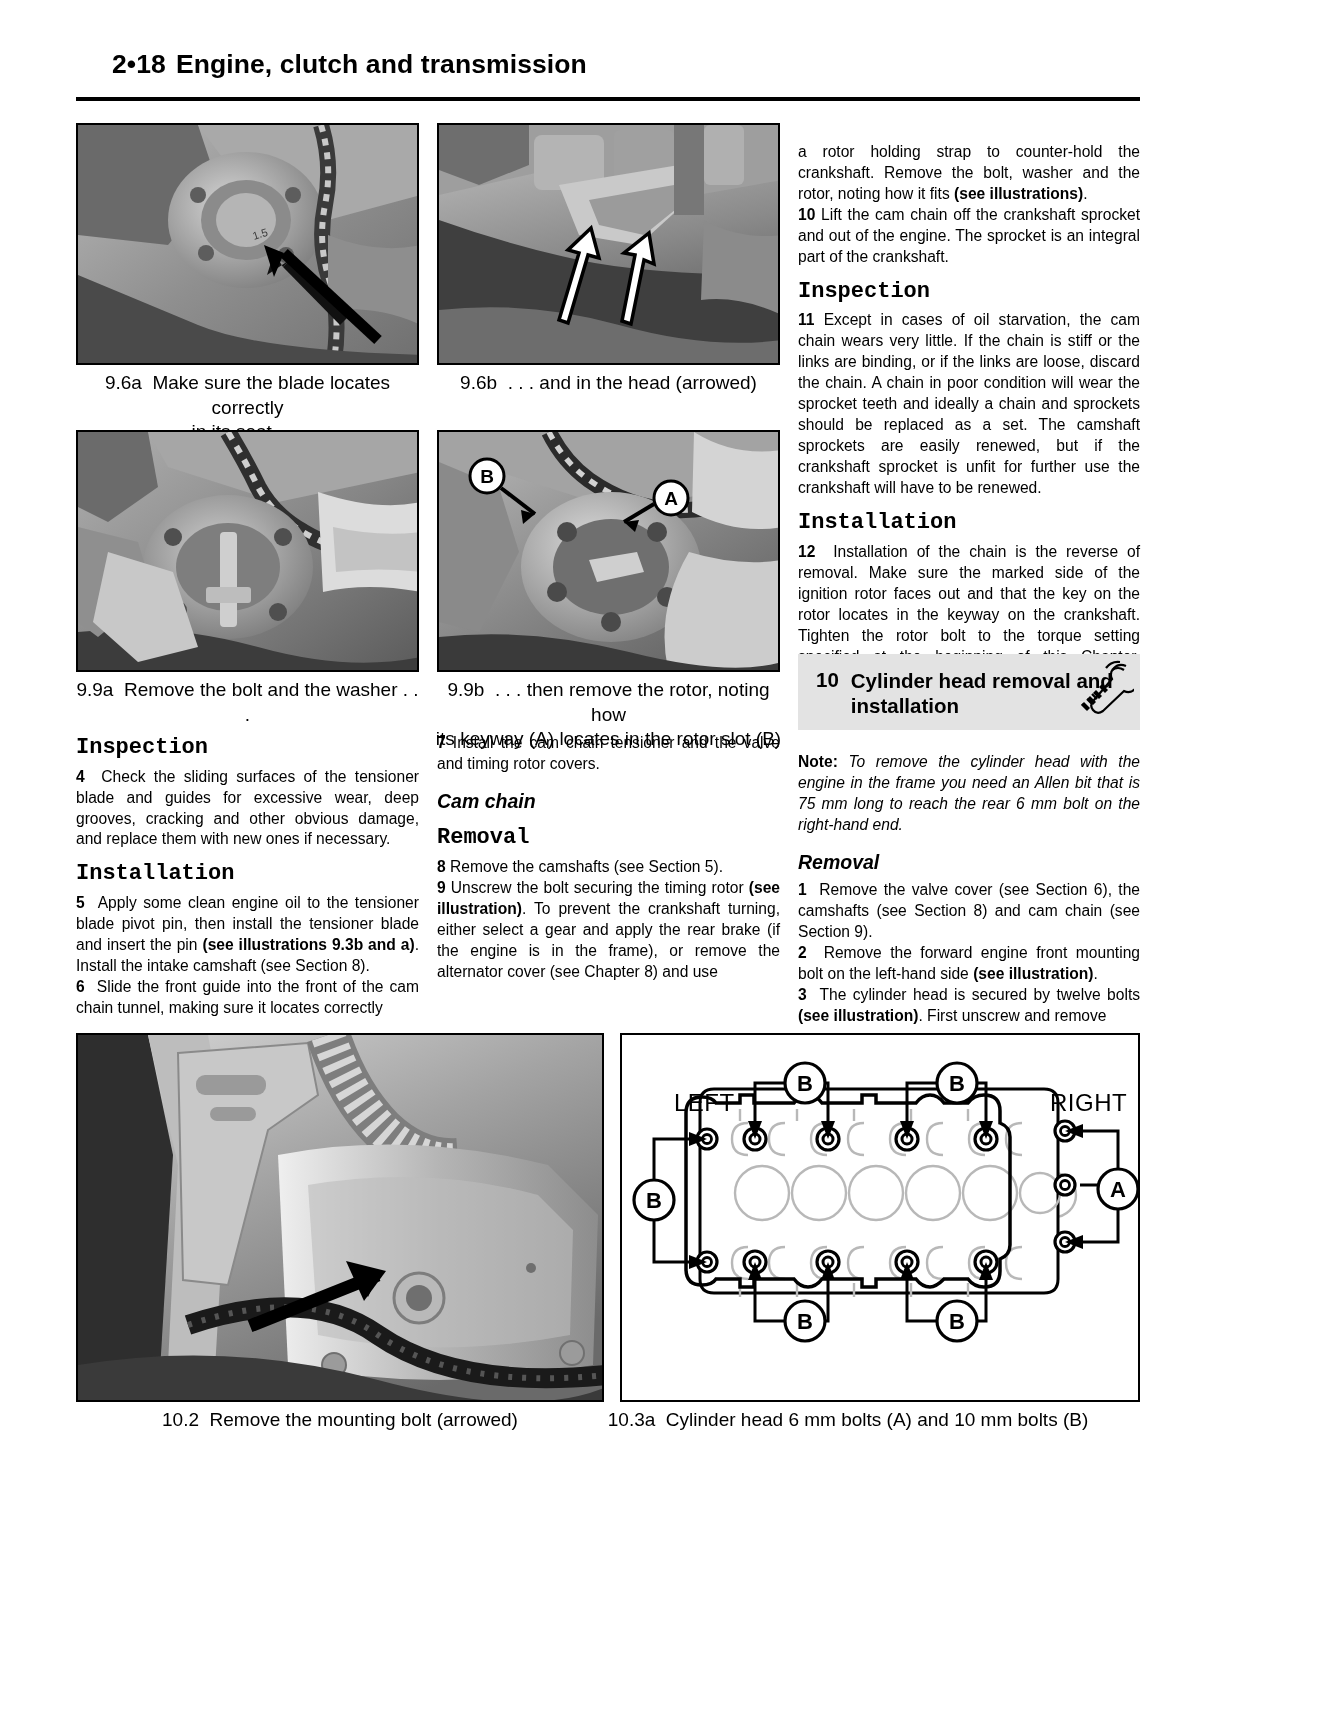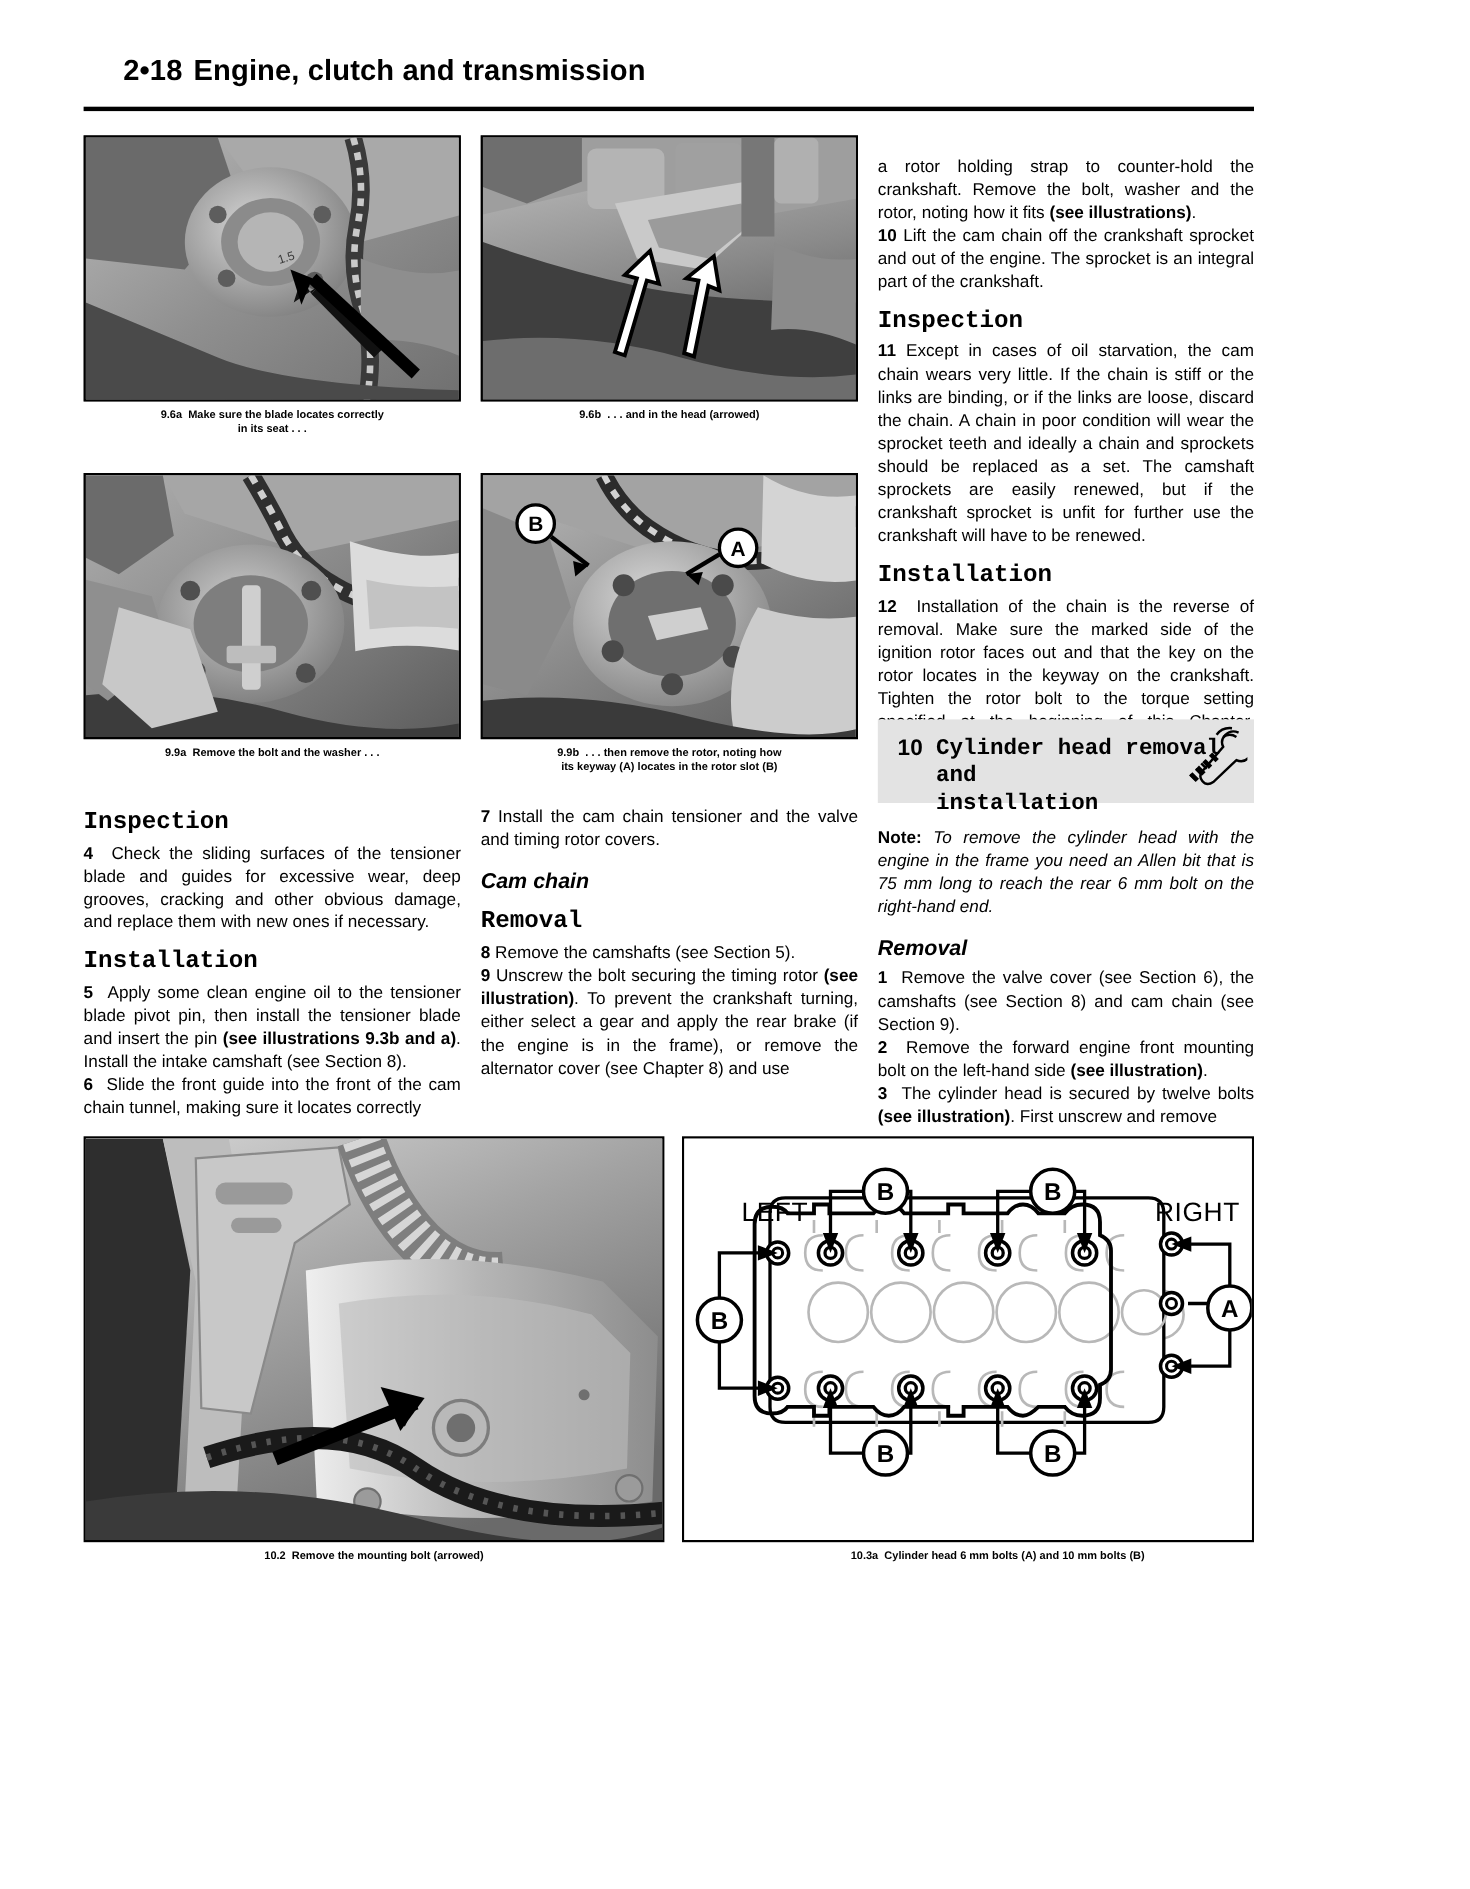--- a/index.html
+++ b/index.html
@@ -15,39 +15,39 @@
   .page { position:absolute; left:0; top:0; width:1336px; height:1717px; }
 
   
   .hdr { position:absolute; left:76px; top:49px; width:1180px;margin-left:36px; }
   .hdr-line { font-size:26.5px; font-weight:700; letter-spacing:.1px; white-space:nowrap;}
   .hdr-line .pg { margin-right:10px; }
   .rule { position:absolute; left:76px; top:97px; width:1064px; height:3.5px; background:#000; }
 
   
   .photo { position:absolute; border:2.5px solid #000; overflow:hidden; background:#9a9a9a; }
-  .cap { position:absolute; font-size:10px; font-weight:700; line-height:1.30; text-align:center; }
+  .cap { position:absolute; font-size:19px; font-weight:400; line-height:1.30; text-align:center; }
 
   
   .col { position:absolute; font-size:15.6px; line-height:1.345; text-align:justify; }
   .col p { margin:0 0 0 0; text-indent:0; }
   .col .num { font-weight:700; }
   .h3 { font-size:22px; font-weight:700; margin:9px 0 4px 0;font-family:Liberation Mono, monospace; }
   .h3.first { margin-top:0; }
   .h3i { font-size:19.5px; font-weight:700; font-style:italic; margin:13px 0 5px 0; }
   b { font-weight:700; }
   i { font-style:italic; }
 
   
   .secbox {
     position:absolute; background:#e3e3e3; border:0;
     display:flex; align-items:flex-start;
   }
   .secbox .snum { font-size:20.5px; font-weight:700; padding:14px 0 0 18px; }
-  .secbox .stxt { font-size:20.5px; font-weight:700; padding:14px 0 0 12px; line-height:1.22;font-family:Liberation Mono, monospace; }
+  .secbox .stxt { font-size:20.5px; font-weight:700; padding:14px 0 0 12px; line-height:1.22; }
   .spanner { position:absolute; right:6px; top:6px; width:54px; height:60px; }
 
   
   .panel { position:absolute; border:2.5px solid #000; overflow:hidden; }
   .lbl { position:absolute; font-size:24px; letter-spacing:.5px; }
 </style>
 </head>
 <body>
 
 <div class="page">
@@ -544,18 +544,18 @@
         <text x="32" y="173" text-anchor="middle" font-family="Liberation Sans, sans-serif" font-size="22" font-weight="700">B</text>
       </g>
       <g>
         <circle cx="496" cy="154" r="20" fill="#fff" stroke="#000" stroke-width="3.2"></circle>
         <text x="496" y="162" text-anchor="middle" font-family="Liberation Sans, sans-serif" font-size="22" font-weight="700">A</text>
       </g>
     </svg>
     <div class="lbl" style="left:52px; top:54px;">LEFT</div>
     <div class="lbl" style="left:428px; top:54px;">RIGHT</div>
   </div>
-  <div class="cap" style="left:647px; top:1408px; width:520px;">
+  <div class="cap" style="left:588px; top:1408px; width:520px;">
     <span>10.3a</span>&nbsp;
     <span>Cylinder head 6 mm bolts (A) and 10 mm bolts (B)</span>
   </div>
 
 </div>
 
 </body></html>

